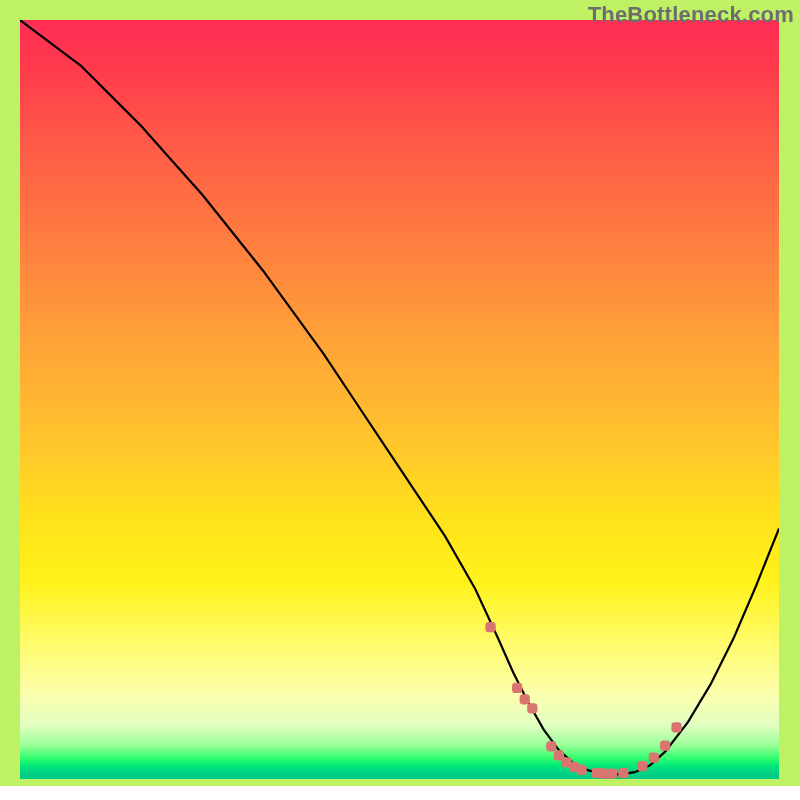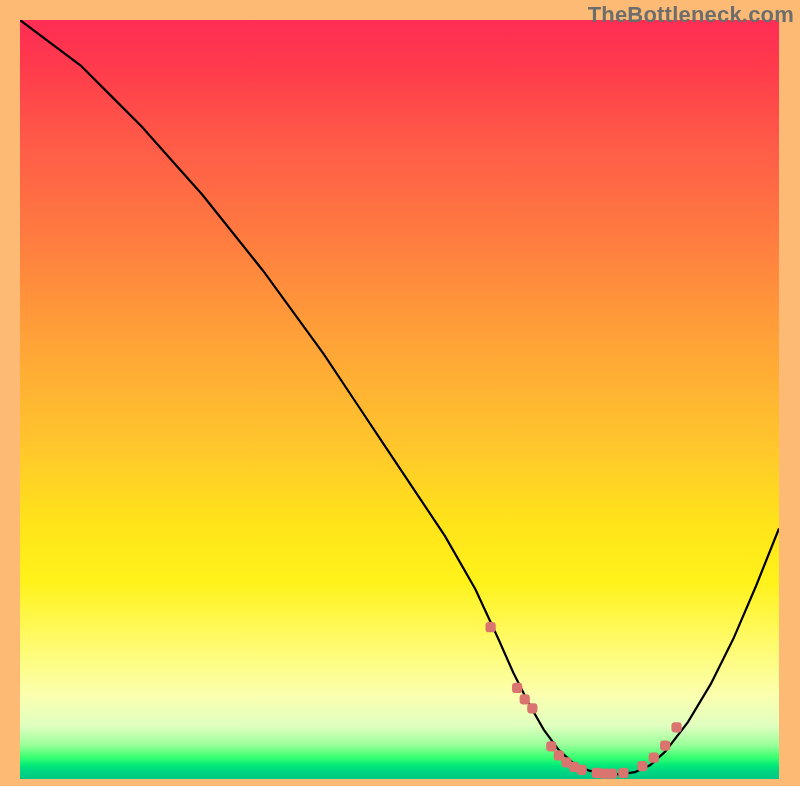--- a/index.html
+++ b/index.html
@@ -1,20 +1,20 @@
 <!DOCTYPE html>
 <html><head>
 <meta charset="utf-8">
 <style>
   * { margin: 0; padding: 0; box-sizing: border-box; }
   html, body { width: 800px; height: 800px; overflow: hidden; background: #fff; }
   .outer {
     width: 800px;
     height: 786px;
-    background: #fdba74;
+    background: #bef264;
     position: relative;
   }
   .plot {
     position: absolute;
     left: 20px;
     top: 20px;
     width: 759px;
     height: 759px;
     overflow: hidden;
   }

